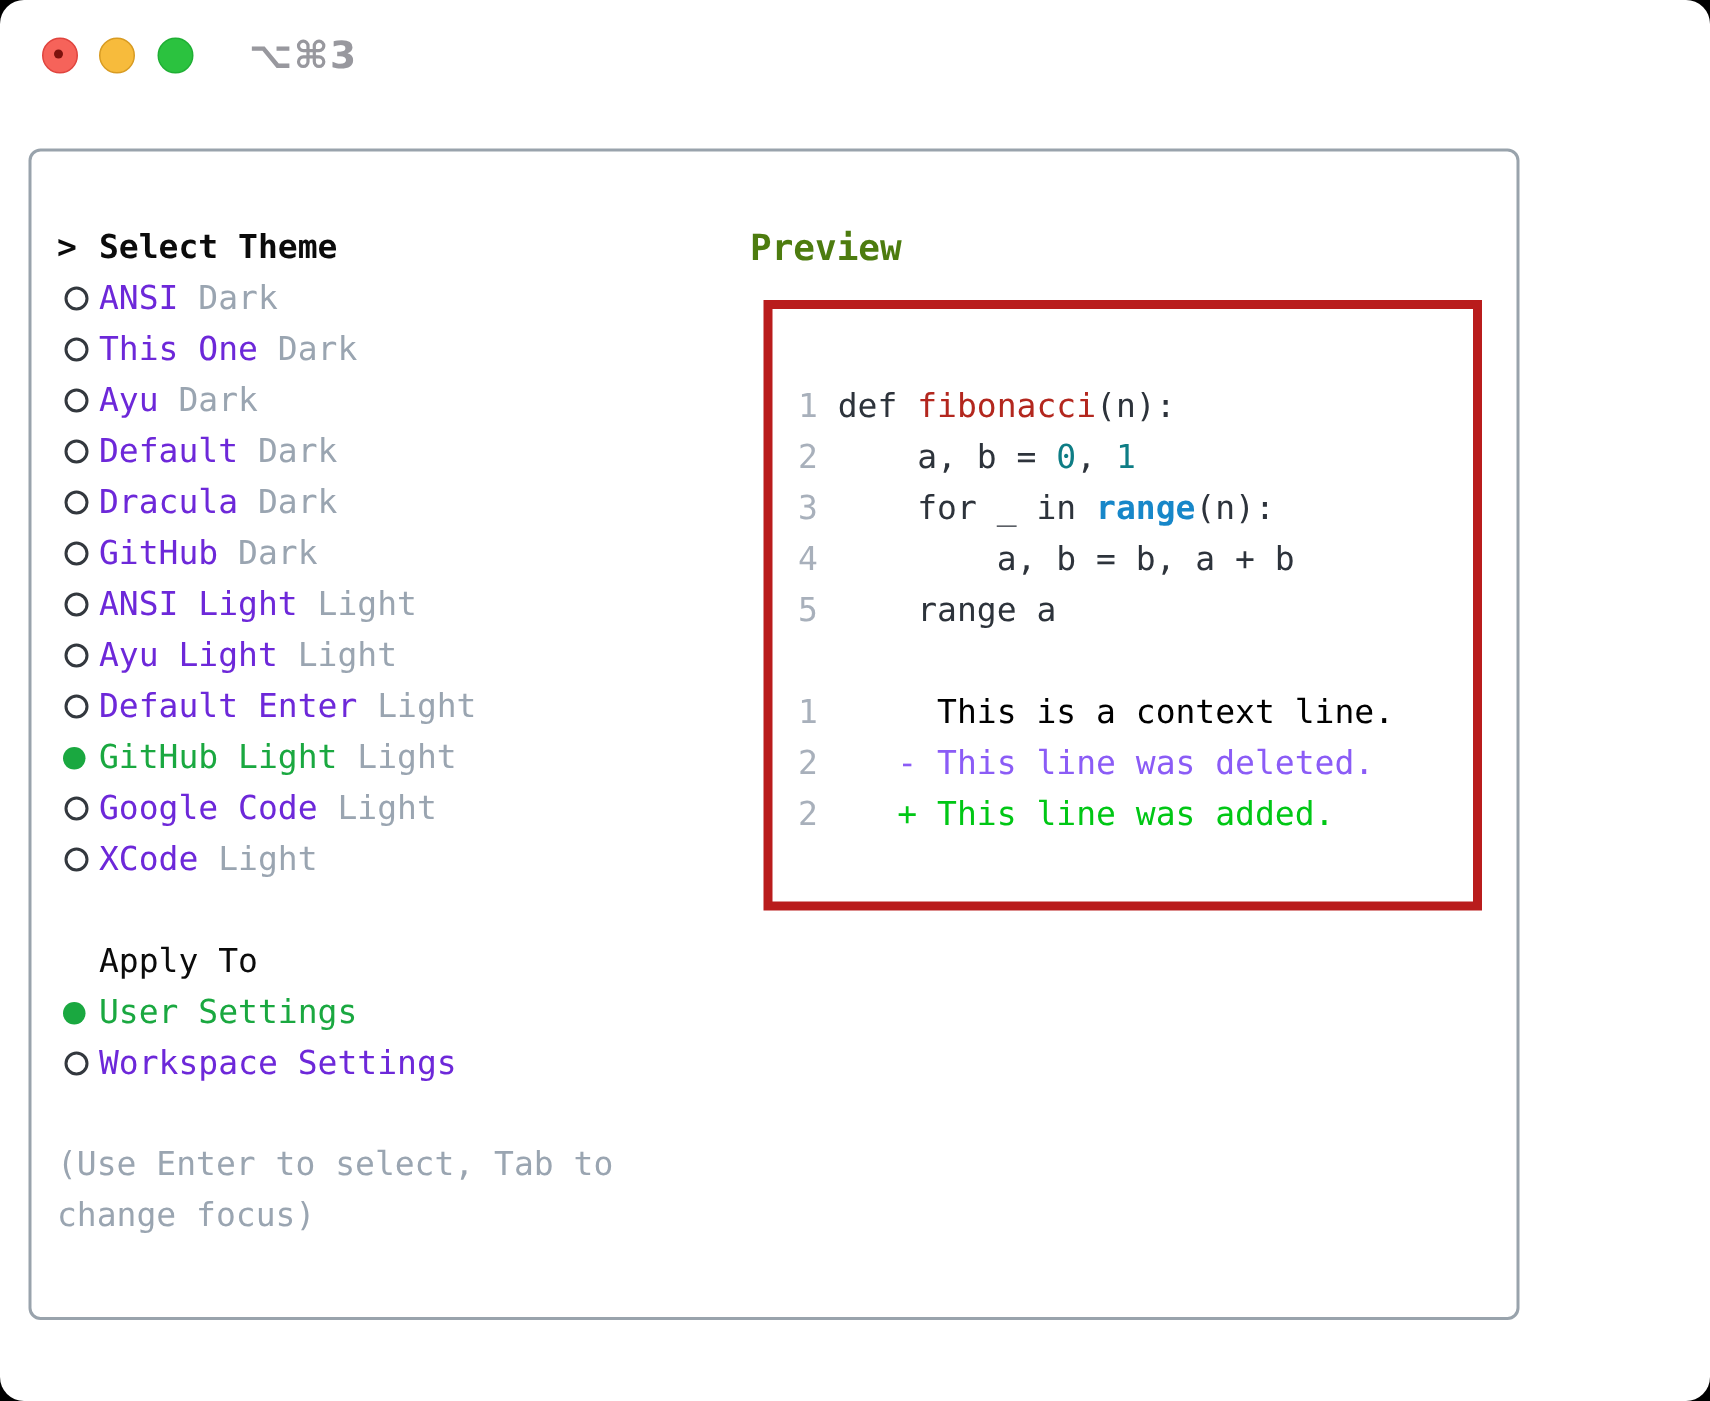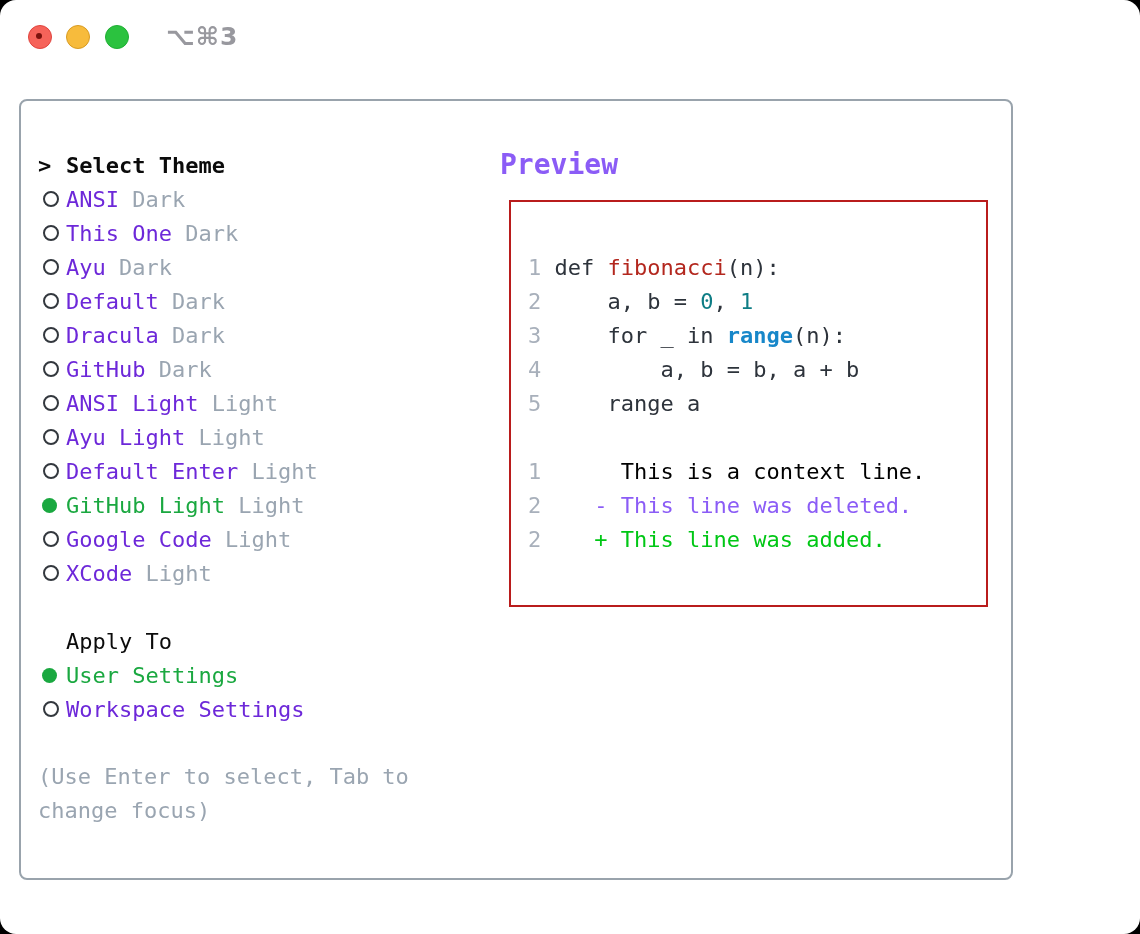--- a/index.html
+++ b/index.html
@@ -34,24 +34,24 @@
   .ring{width:12px;height:12px;border:2px solid #33383e;border-radius:50%;margin-left:5px;}
   .dot-sel{width:15px;height:15px;background:#1aa840;border-radius:50%;margin-left:4px;}
   .panel-title{font-weight:bold;color:#0b0b0b;}
   .label{color:#6d28d9;}
   .selected .label{color:#1aa840;}
   .variant{color:#9aa5b1;}
   .apply-title{color:#0b0b0b;}
   .hint{height:34px;line-height:34px;color:#9aa5b1;white-space:pre;}
   
   .preview-title{position:absolute;left:479px;top:47px;height:34px;line-height:34px;
-    font-size:28px;font-weight:bold;color:#8b5cf6;}
+    font-size:24px;font-weight:bold;color:#4d7c0f;}
   .preview-box{
     position:absolute;left:488px;top:99px;width:479px;height:407px;
-    border:2px solid #b91c1c;box-sizing:border-box;
+    border:6px solid #b91c1c;box-sizing:border-box;
     padding:49px 0 0 17px;overflow:hidden;
   }
   .cl{height:34px;line-height:34px;font-size:22px;white-space:pre;}
   .tk-num{color:#a8b0bb;}
   .tk-code{color:#2d333b;}
   .tk-func{color:#b3271e;}
   .tk-numlit{color:#0e7d85;}
   .tk-builtin{color:#1787c9;font-weight:bold;}
   .tk-ctx{color:#000000;}
   .tk-del{color:#8b5cf6;}

